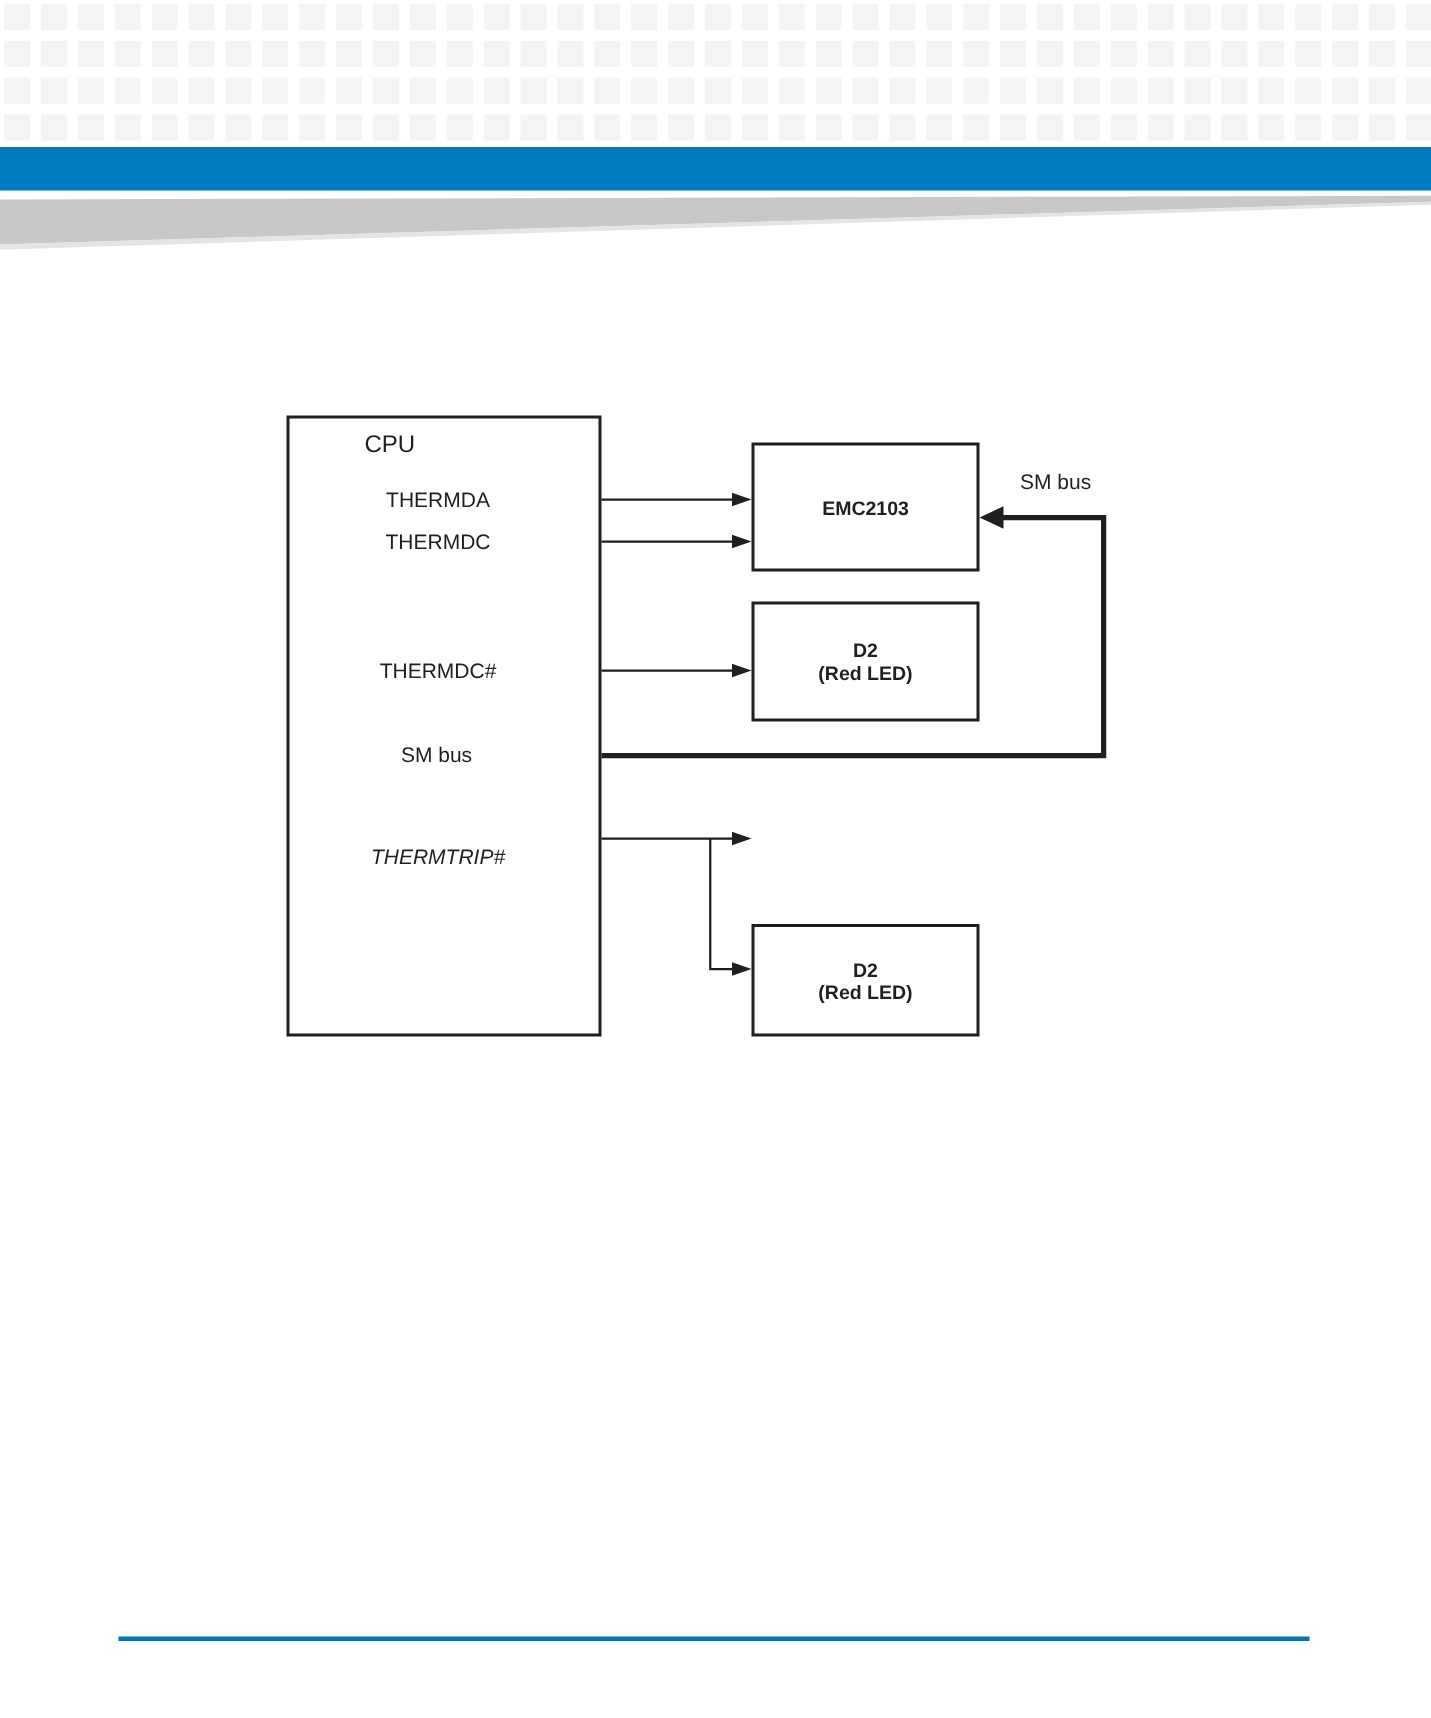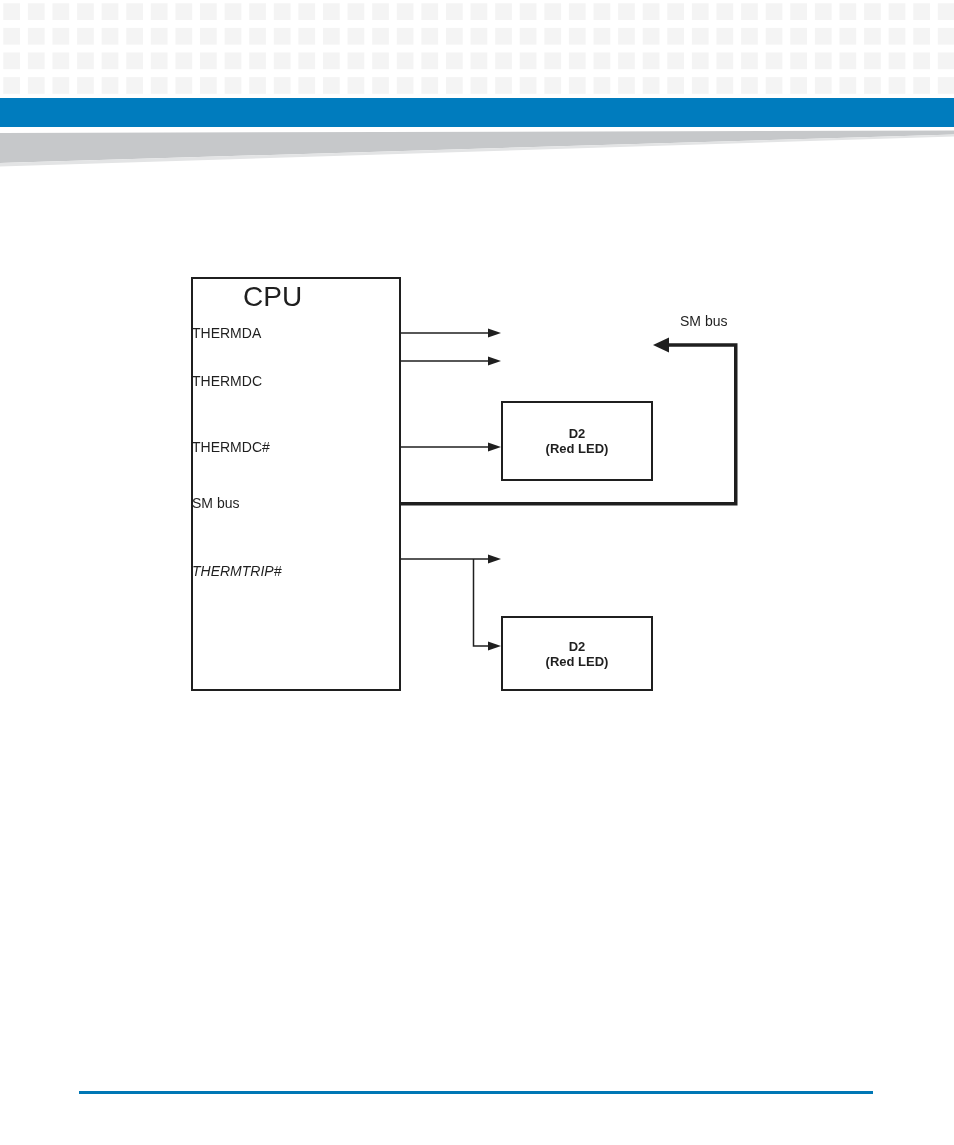--- a/index.html
+++ b/index.html
@@ -22,23 +22,23 @@
   
   .footer-rule{position:absolute;left:79px;top:1091px;width:794px;height:3px;background:#0077B5;}
   
   .dbox{
     position:absolute;box-sizing:border-box;border:2px solid #1f1f1f;background:#ffffff;
     display:flex;flex-direction:column;align-items:center;justify-content:center;
     text-align:center;font-weight:bold;font-size:13px;line-height:15px;color:#1f1f1f;
   }
   .cpu-box{position:absolute;box-sizing:border-box;border:2px solid #1f1f1f;background:#ffffff;
     left:191px;top:277px;width:210px;height:414px;}
-  .cpu-title{position:absolute;left:243px;top:284px;font-size:28px;line-height:26px;color:#1f1f1f;}
+  .cpu-title{position:absolute;left:243px;top:284px;font-size:16px;line-height:26px;color:#1f1f1f;}
   .pin-label{
-    position:absolute;left:192px;width:200px;text-align:left;
+    position:absolute;left:192px;width:200px;text-align:center;
     font-size:14px;line-height:15px;color:#1f1f1f;white-space:nowrap;
   }
   .float-label{position:absolute;font-size:14px;line-height:15px;color:#1f1f1f;white-space:nowrap;}
   .wire-svg{position:absolute;top:0;left:0;width:954px;height:1145px;pointer-events:none;}
 </style>
 </head>
 <body>
 
 <div class="page">
 
@@ -46,27 +46,30 @@
   <div class="blue-bar"></div>
   <svg class="swoosh-svg" viewBox="0 0 954 170">
     <polygon points="0,133 954,130.5 954,134.5 0,163" fill="#C6C8CA"></polygon>
     <polygon points="0,163 954,134.5 954,136.5 0,166.5" fill="#E3E4E5"></polygon>
   </svg>
 
   <div class="cpu-box"></div>
   <div class="cpu-title">CPU</div>
 
   <div class="pin-label" style="top:326px;">THERMDA</div>
-  <div class="pin-label" style="top:354px;margin-top:20px;">THERMDC</div>
+  <div class="pin-label" style="top:354px;">THERMDC</div>
   <div class="pin-label" style="top:440px;">THERMDC#</div>
   <div class="pin-label" style="top:496px;width:198px;">SM bus</div>
   <div class="pin-label" style="top:564px;font-style:italic;">THERMTRIP#</div>
 
   <div class="float-label" style="left:680px;top:314px;">SM bus</div>
 
+  <div class="dbox" style="left:501px;top:295px;width:152px;height:86px;">
+    <span>EMC2103</span>
+  </div>
 
   <div class="dbox" style="left:501px;top:401px;width:152px;height:80px;">
     <span>D2</span>
     <span>(Red LED)</span>
   </div>
 
 
   <div class="dbox" style="left:501px;top:616px;width:152px;height:75px;">
     <span>D2</span>
     <span>(Red LED)</span>

